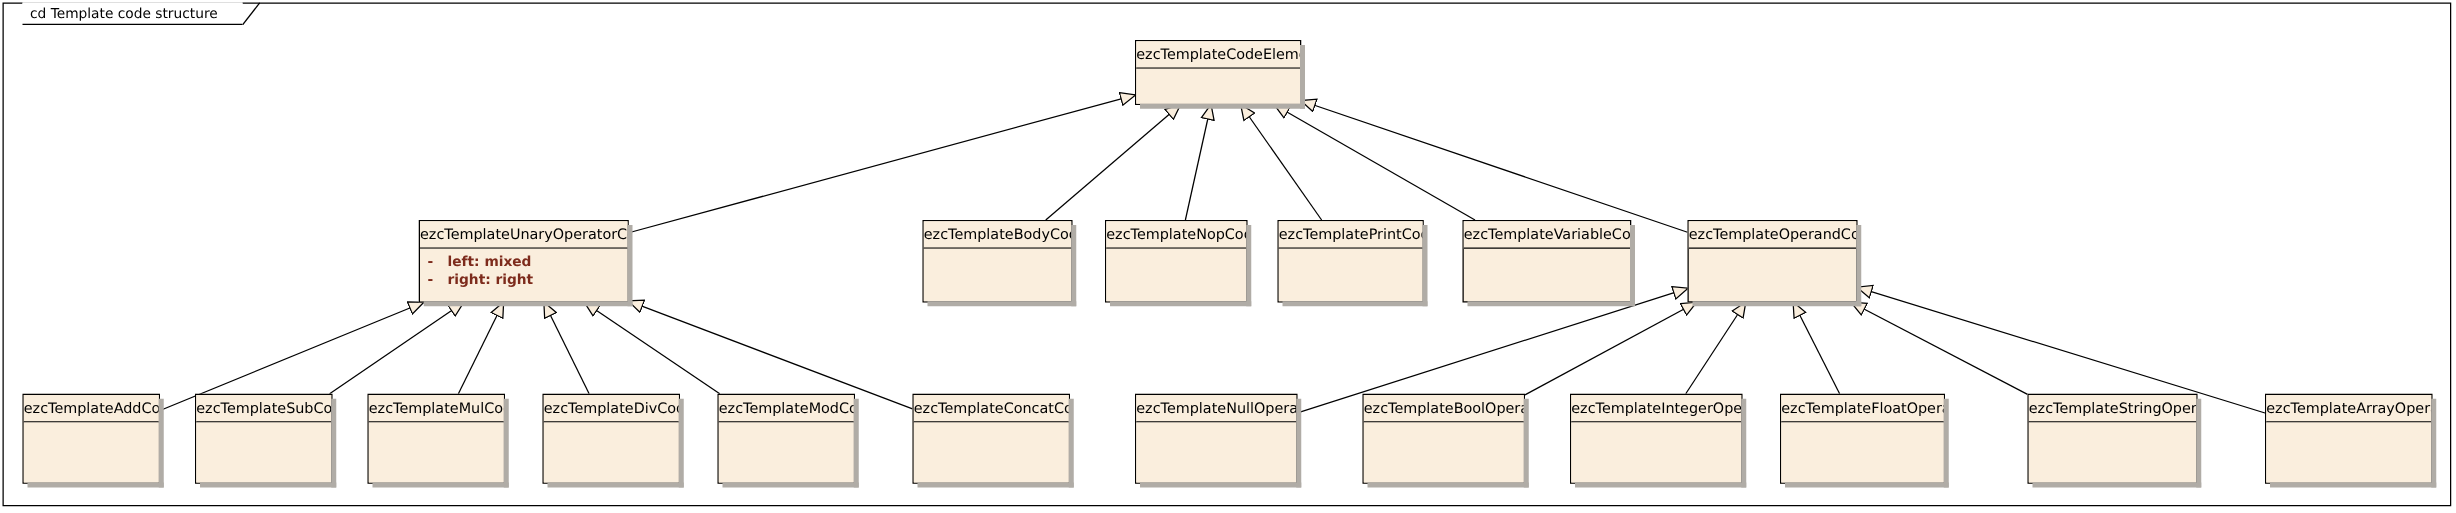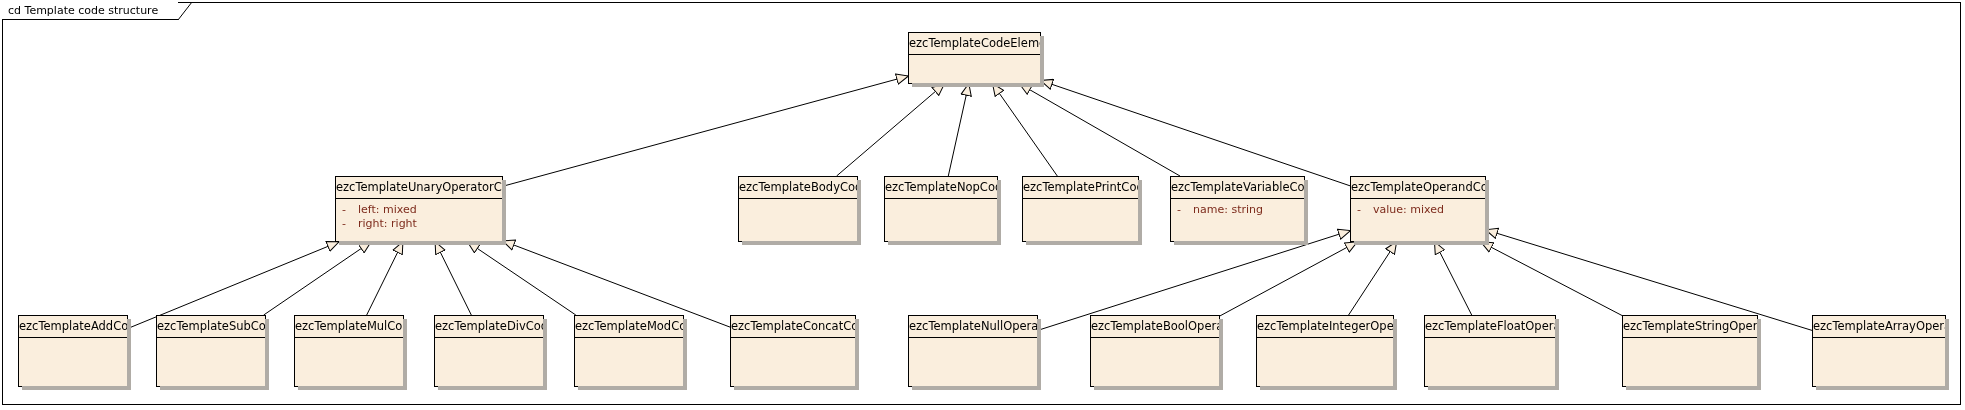--- a/index.html
+++ b/index.html
@@ -102,20 +102,21 @@
     white-space: nowrap;
     overflow: hidden;
     background: #faeedd;
     letter-spacing: 0px;
   }
   .uml-attrs {
     padding: 4px 0 16px 0;
     background: #faeedd;
     height: calc(100% - 22px);
     box-sizing: border-box;
+    font-weight: bold;
   }
   .uml-attr {
     font-size: 11px;
     line-height: 14px;
     color: #7d2b1c;
     white-space: nowrap;
     padding-left: 6px;
   }
   .uml-attr .vis {
     display: inline-block;
@@ -123,21 +124,21 @@
     color: #7d2b1c;
   }
 </style>
 </head>
 <body>
 
 <div id="canvas">
 
   <div id="frame"></div>
 
-  <div id="frame-tab" style="width: 176.172px;">
+  <div id="frame-tab" style="width: 176.172px; margin-left: 16px;">
     <div class="tab-body">
       <span>cd Template code structure</span>
       <svg class="tab-slant" viewBox="0 0 14 18">
         <path d="M0,18 L14,0" stroke="#000000" stroke-width="1" fill="none"></path>
       </svg>
     </div>
   </div>
 
   <svg id="links">
     <defs>
@@ -196,31 +197,25 @@
         <div class="shadow-b"></div>
       </div>
       <div class="uml-class" style="left: 1022px; top: 176px; width: 117px; height: 66px;">
         <div class="uml-name">ezcTemplatePrintCode</div>
         <div class="uml-attrs"></div>
         <div class="shadow-r"></div>
         <div class="shadow-b"></div>
       </div>
       <div class="uml-class" style="left: 1170px; top: 176px; width: 135px; height: 66px;">
         <div class="uml-name">ezcTemplateVariableCode</div>
-        <div class="uml-attrs">
-          <div class="uml-attr"><span class="vis">-</span><span>name:  string</span></div>
-        </div>
         <div class="shadow-r"></div>
         <div class="shadow-b"></div>
       </div>
       <div class="uml-class" style="left: 1350px; top: 176px; width: 136px; height: 66px;">
         <div class="uml-name">ezcTemplateOperandCode</div>
-        <div class="uml-attrs">
-          <div class="uml-attr"><span class="vis">-</span><span>value:  mixed</span></div>
-        </div>
         <div class="shadow-r"></div>
         <div class="shadow-b"></div>
       </div>
       <div class="uml-class" style="left: 18px; top: 315px; width: 110px; height: 72px;">
         <div class="uml-name">ezcTemplateAddCode</div>
         <div class="uml-attrs"></div>
         <div class="shadow-r"></div>
         <div class="shadow-b"></div>
       </div>
       <div class="uml-class" style="left: 156px; top: 315px; width: 110px; height: 72px;">

